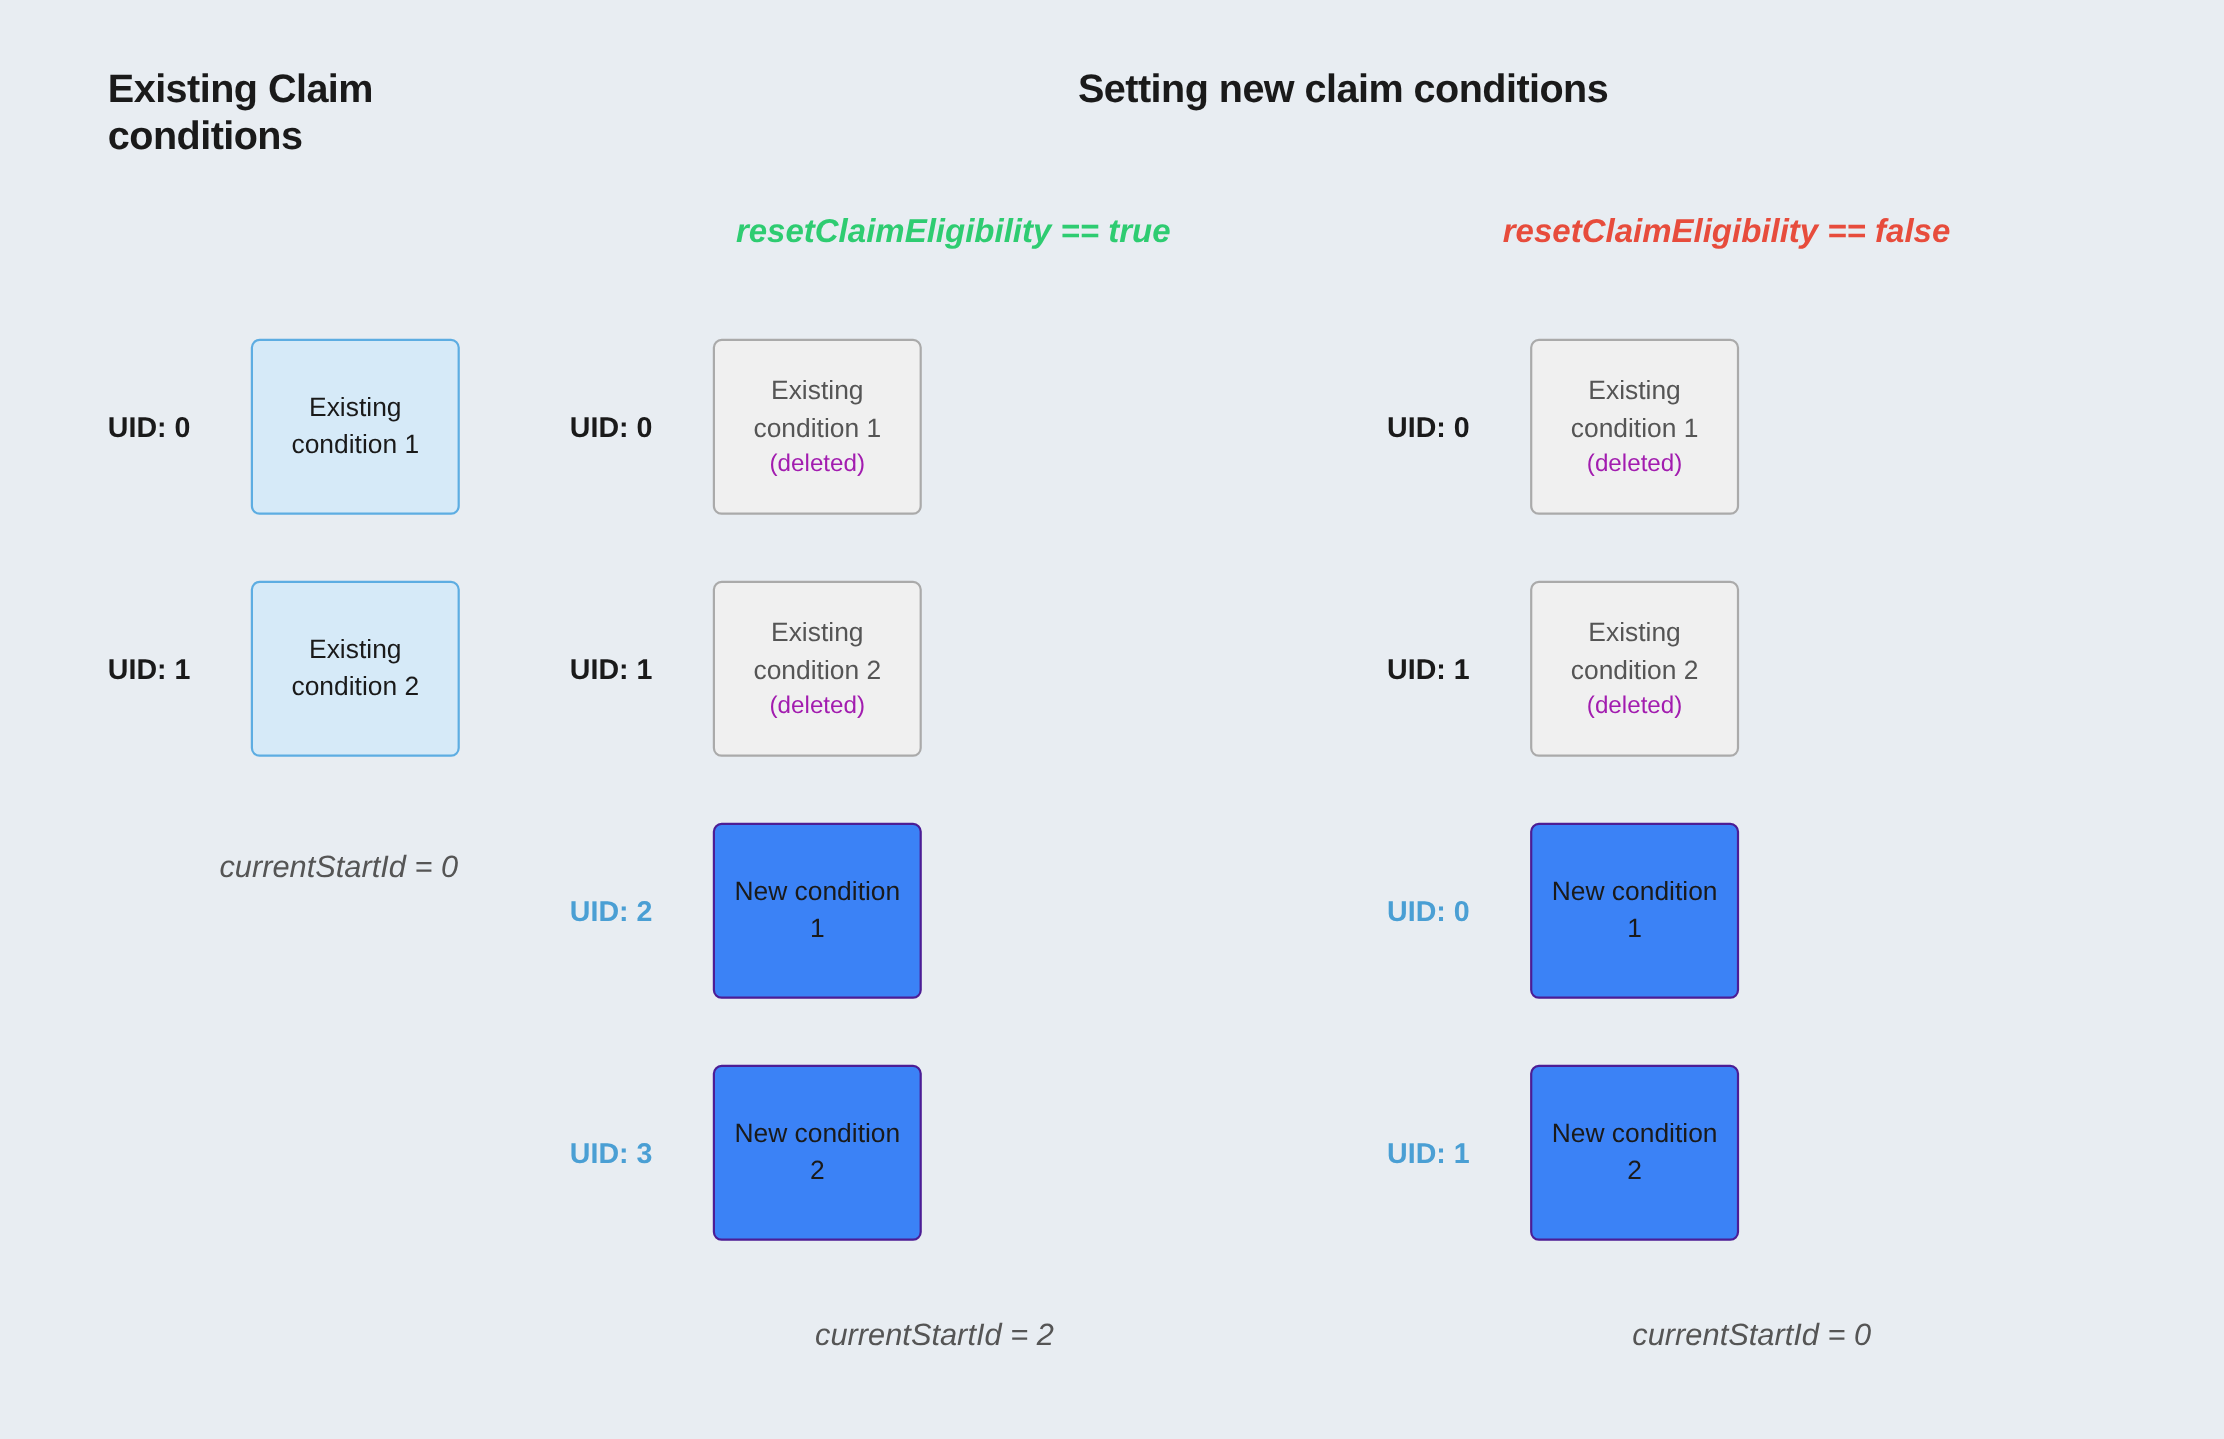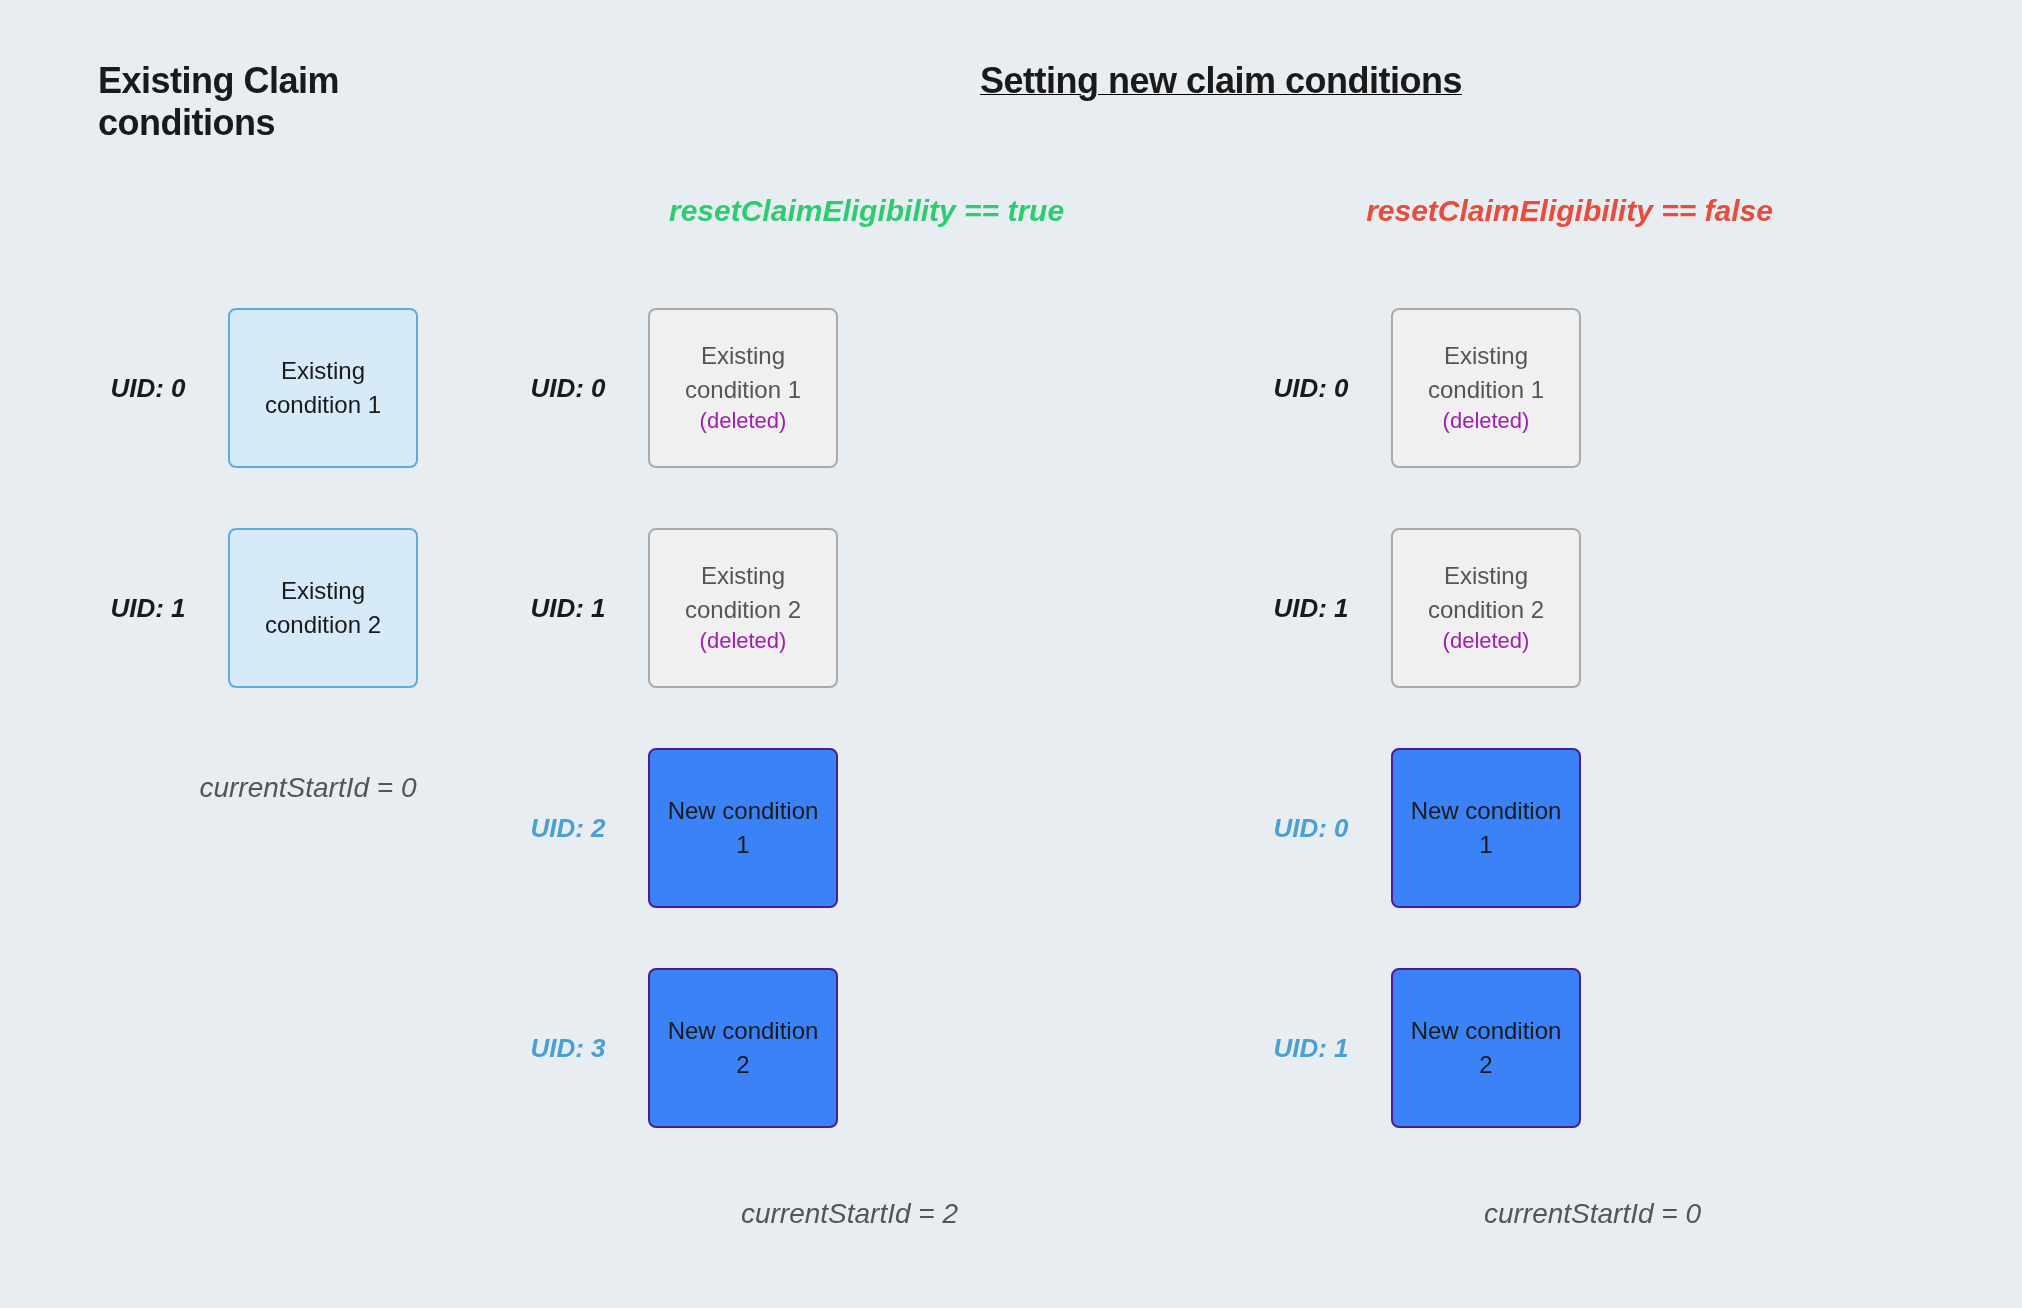--- a/index.html
+++ b/index.html
@@ -33,21 +33,20 @@
     }
 
     .left-title {
       width: 420px;
       flex-shrink: 0;
     }
 
     .right-title {
       flex: 1;
       text-align: center;
-      text-decoration: underline;
     }
 
     
     .subtitles-row {
       display: flex;
       margin-bottom: 60px;
       margin-top: 20px;
     }
 
     .left-spacer {
@@ -104,23 +103,22 @@
       gap: 30px;
       margin-bottom: 20px;
       min-height: 200px;
     }
 
     .uid-label {
       font-size: 26px;
       font-weight: 800;
       color: #1a1a1a;
       min-width: 100px;
-      text-align: center;
+      text-align: left;
       flex-shrink: 0;
-      font-style: italic;
     }
 
     .uid-label.blue {
       color: #4a9fd4;
     }
 
     
     .condition-box {
       width: 190px;
       min-height: 160px;

